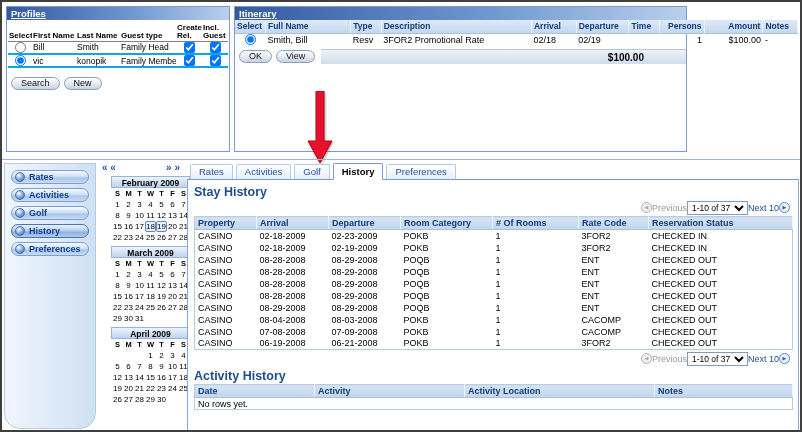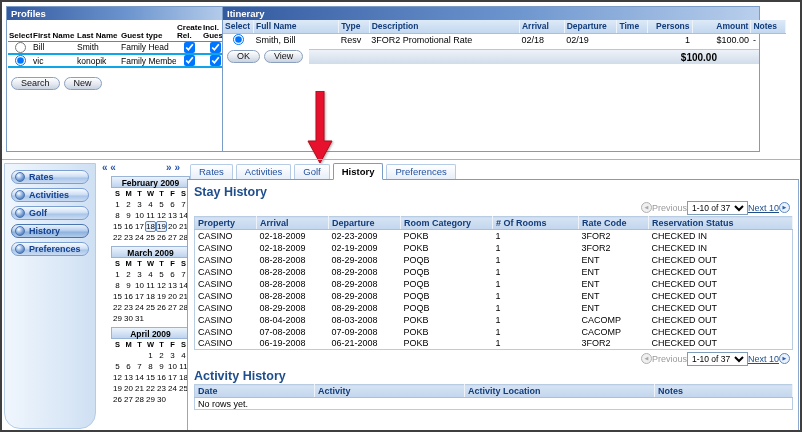--- a/index.html
+++ b/index.html
@@ -5,23 +5,23 @@
   * {margin:0; padding:0; box-sizing:border-box;}
   html,body {background:#d4d0c8;}
   body {font-family:"Liberation Sans","DejaVu Sans",sans-serif;}
 
   #root {position:relative; width:802px; height:432px; background:#fff;
          border:2px solid #3f3f3f; overflow:hidden; font-size:9px; color:#000;}
 
   
   .panel {position:absolute; border:1px solid #7a9cc6; background:#fff;}
   #profiles-panel {left:4px; top:4px; width:224px; height:146px;}
-  #itinerary-panel {left:220px; top:4px; width:538px; height:146px;}
+  #itinerary-panel {left:232px; top:4px; width:453px; height:146px;}
   .panel-title {height:13px; line-height:13px; padding-left:4px; font-size:9.5px; font-weight:bold;
-                color:#fff; background:linear-gradient(to right,#33599f,#6d96cf 55%,#b9cfec);}
+                color:#fff; background:linear-gradient(to right,#33599f,#6d96cf 55%,#b9cfec);text-decoration:underline;}
 
   #profiles-table {border-collapse:collapse; table-layout:fixed; width:220px; margin:2px 1px 0;}
   #profiles-table th {font-size:8px; font-weight:bold; text-align:left; vertical-align:bottom;
                       padding:0 1px; border-bottom:1px solid #808080; line-height:8.5px; height:19px;
                       overflow:hidden;}
   #profiles-table td {font-size:8.5px; height:13px; padding:0 1px; border-bottom:2px solid #0ea5e9;
                       overflow:hidden; white-space:nowrap;}
   .c {text-align:center;}
   input[type=radio], input[type=checkbox] {width:11px; height:11px; margin:0; vertical-align:middle;}
 
@@ -81,21 +81,21 @@
   .tabs {display:flex; align-items:flex-end; gap:3px; height:17px; border-bottom:1px solid #7a9cc6; padding-left:3px;}
   .tab {height:15px; line-height:14px; padding:0 8px; font-size:9.5px; color:#1f4f9e;
         background:linear-gradient(#ffffff,#e7eef8); border:1px solid #b6cbe6; border-bottom:none;
         border-radius:2px 2px 0 0; cursor:pointer; white-space:nowrap;}
   .tab.active {font-weight:bold; color:#000; background:#fff; border-color:#7a9cc6;
                height:17px; line-height:16px; margin-bottom:-1px; border-bottom:1px solid #fff;}
   #content-box {border:1px solid #8aa8d0; border-top:none; height:251px; padding:2px 6px; overflow:hidden; background:#fff;}
   .section-title {font-size:12.5px; font-weight:bold; color:#1f4e8c; margin:3px 0 1px;}
   .pager {display:flex; justify-content:flex-end; align-items:center; height:15px; font-size:9px; margin:1px 2px;}
   .pag-label-prev {color:#9a9a9a;}
-  .pag-next {color:#1f4e8c; text-decoration:underline; cursor:pointer;}
+  .pag-next {color:#1f4e8c; cursor:pointer;}
   .pag-icon {width:11px; height:11px; border-radius:50%; display:inline-flex; align-items:center;
              justify-content:center; font-size:5px; line-height:1;}
   .pag-icon.prev {border:1px solid #b0b0b0; color:#a8a8a8; background:#f0f0f0;}
   .pag-icon.next {border:1px solid #5b87c6; color:#2b5faa; background:#eaf2fc; cursor:pointer;}
   .pag-select {font-family:inherit; font-size:8.5px; height:14px; border:1px solid #7f9db9; background:#fff;}
 
   .data-table {border-collapse:collapse; table-layout:fixed; width:599px; border:1px solid #b8cce4;}
   .data-table th {background:linear-gradient(#d6e3f4,#c2d6ee); color:#123c7a; font-size:9px; font-weight:bold;
                   text-align:left; padding:1px 3px; height:13px; border-right:1px solid #eef3fa;
                   border-bottom:1px solid #a8c0dc; white-space:nowrap; overflow:hidden;}

